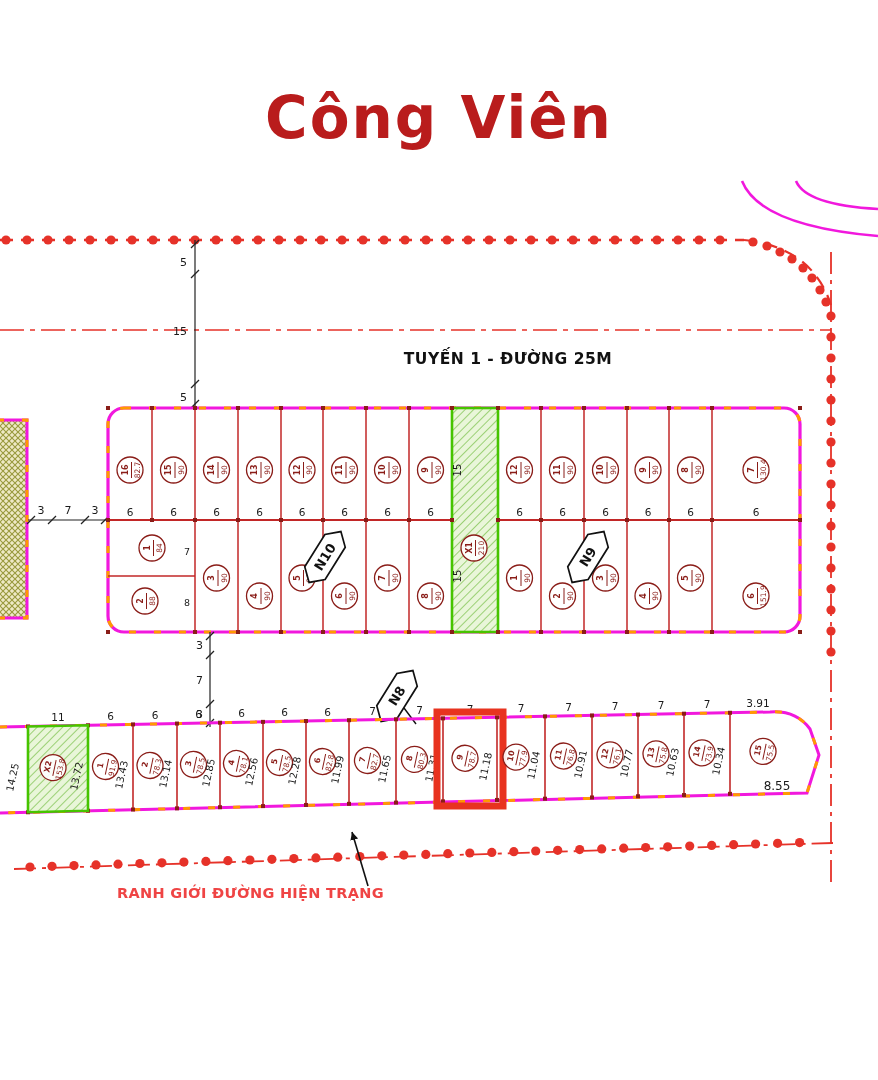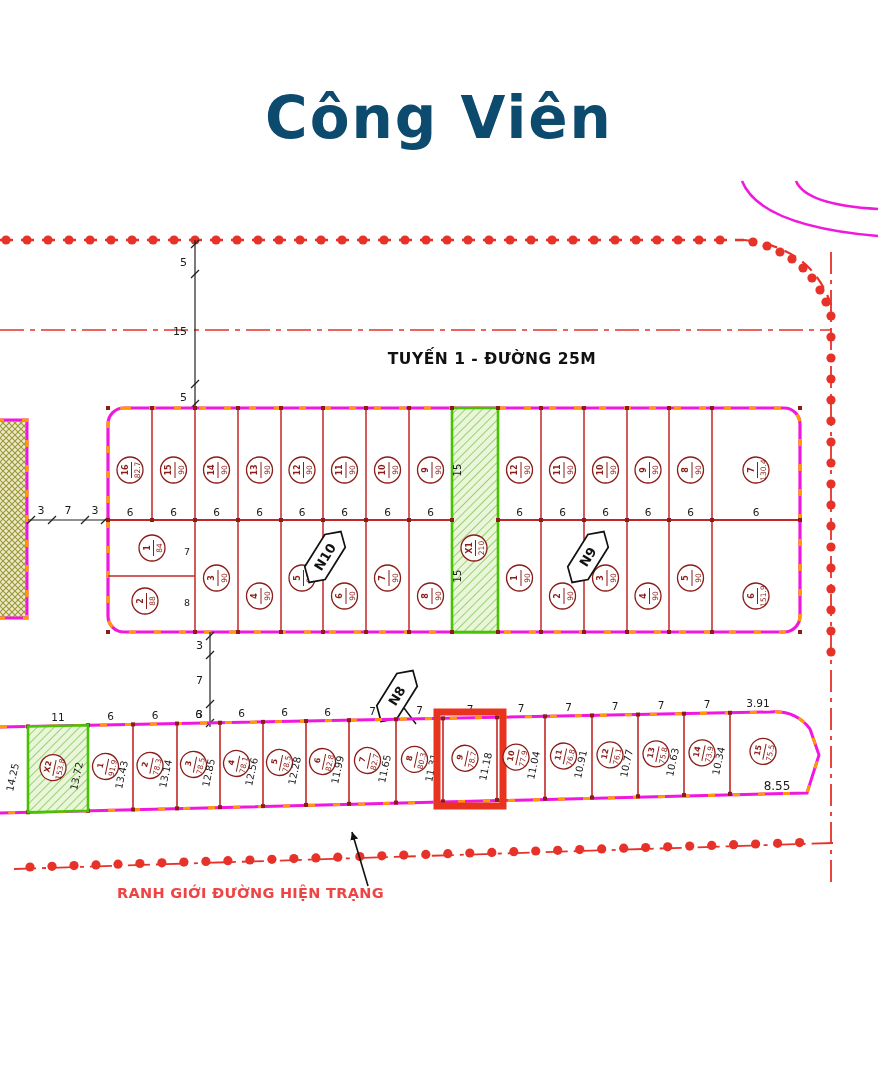--- a/index.html
+++ b/index.html
@@ -1,20 +1,20 @@
 <!DOCTYPE html>
 <html><head>
 <meta charset="utf-8">
 <style>
   html,body{margin:0;padding:0;background:#fff;}
   .canvas{position:relative;width:878px;height:1080px;background:#ffffff;overflow:hidden;
           font-family:"DejaVu Sans",sans-serif;}
   .title{position:absolute;top:84px;left:0;width:100%;text-align:center;
-         font-size:58px;font-weight:bold;letter-spacing:2px;color:#0c4a6e;}
-  .road-label{position:absolute;top:350px;left:492px;transform:translateX(-50%);
+         font-size:58px;font-weight:bold;letter-spacing:2px;color:#b91c1c;}
+  .road-label{position:absolute;top:350px;left:508px;transform:translateX(-50%);
          font-size:15.5px;font-weight:bold;color:#111;letter-spacing:0.5px;white-space:nowrap;}
   .boundary-label{position:absolute;top:885px;left:117px;
          font-size:14.5px;font-weight:bold;color:#ef4444;letter-spacing:0.3px;white-space:nowrap;}
   svg{position:absolute;left:0;top:0;}
   svg text{font-family:"DejaVu Sans",sans-serif;}
 </style>
 </head>
 <body>
 
 <div class="canvas">

